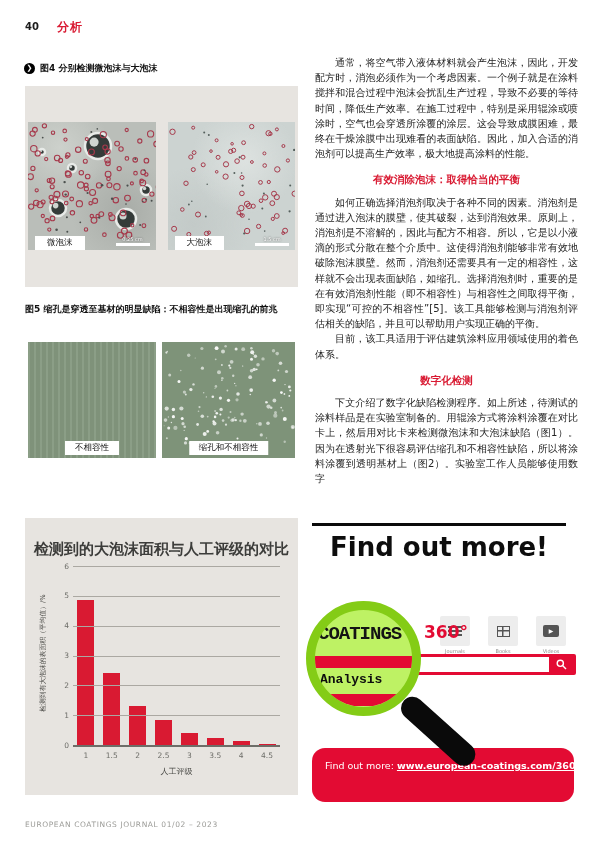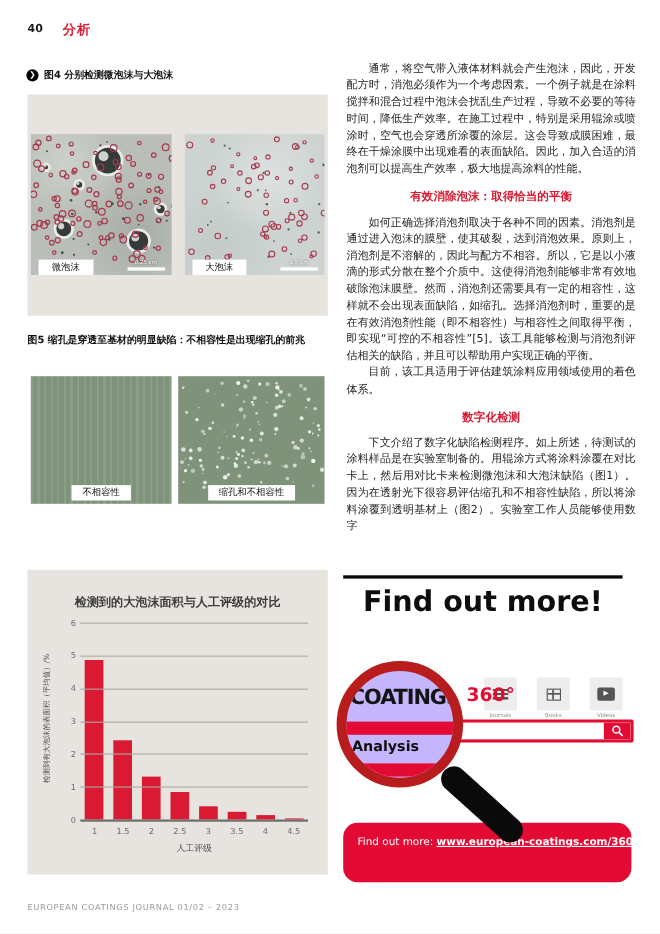--- a/index.html
+++ b/index.html
@@ -33,21 +33,21 @@
   .scalebar .bar{height:3px;background:#fff;width:34px;margin:1px auto 0;}
   
   .green{position:absolute;top:342px;height:116px;overflow:hidden;}
   .green-left{left:28px;width:128px;background:repeating-linear-gradient(90deg,rgba(255,255,255,.06) 0 2px,rgba(0,0,0,.04) 2px 6px),#84987f;}
   .green-right{left:162px;width:133px;background:#7e9379;}
   .green svg{position:absolute;inset:0;}
   .green-label{position:absolute;bottom:3px;left:50%;transform:translateX(-50%);background:#fff;font-size:8.5px;
                padding:1px 10px;white-space:nowrap;color:#111;z-index:2;}
   
   .chartbox{position:absolute;left:25px;top:518px;width:273px;height:277px;background:var(--figbg);}
-  .chart-title{position:absolute;top:22px;left:0;width:100%;text-align:center;font-size:11px;font-weight:bold;color:#3c3c3a;}
+  .chart-title{position:absolute;top:22px;left:0;width:100%;text-align:center;font-size:15px;font-weight:bold;color:#3c3c3a;}
   .plot{position:absolute;left:48px;top:48px;width:207px;height:179px;}
   .gridline{position:absolute;left:0;right:0;height:1px;background:#aba8a2;}
   .axisline{background:#6d6d68;height:1.5px;}
   .ytick{position:absolute;left:-17px;width:13px;text-align:right;font-size:7.5px;color:#6d6d68;}
   .bars{position:absolute;inset:0;display:flex;align-items:flex-end;justify-content:space-around;}
   .bar{width:17px;background:var(--accent);}
   .xticks{position:absolute;left:48px;top:233px;width:207px;display:flex;justify-content:space-around;}
   .xtick{width:17px;text-align:center;font-size:7.5px;color:#6d6d68;}
   .xlabel{position:absolute;left:48px;top:248px;width:207px;text-align:center;font-size:8px;color:#4a4a46;}
   .ylabel{position:absolute;left:-72px;top:130px;width:179px;text-align:center;font-size:6.8px;color:#4a4a46;
@@ -68,22 +68,22 @@
   .ic-grid{width:13px;height:11px;border:1.5px solid #555;
            background:linear-gradient(#555,#555) 50% 0/1.5px 100% no-repeat,
                       linear-gradient(#555,#555) 0 50%/100% 1.5px no-repeat;}
   .ic-play{width:16px;height:12px;background:#555;border-radius:2px;color:#fff;font-size:6px;line-height:12px;text-align:center;}
   .searchbar{position:absolute;top:131px;left:34px;width:230px;height:21px;border:3px solid var(--adred);
              background:#fff;border-radius:2px;z-index:1;}
   .search-input{position:absolute;inset:0;border:0;outline:0;width:100%;height:100%;font-size:9px;padding:0 26px 0 6px;}
   .search-btn{position:absolute;top:0;right:0;width:24px;height:15px;background:var(--adred);border:0;
               display:flex;align-items:center;justify-content:center;cursor:pointer;}
   .logo-360{position:absolute;top:99px;left:112px;font-size:17px;font-weight:800;color:var(--adred);z-index:1;}
-  .lens{position:absolute;left:-6px;top:78px;width:115px;height:115px;border-radius:50%;border:9px solid #b91c1c;
-        background:#c4b5fd;overflow:hidden;z-index:3;}
+  .lens{position:absolute;left:-6px;top:78px;width:115px;height:115px;border-radius:50%;border:9px solid #84cc16;
+        background:#bef264;overflow:hidden;z-index:3;font-family:Liberation Mono, monospace;}
   .lens-logo{position:absolute;top:13px;left:3px;font-size:19px;font-weight:800;color:#141414;letter-spacing:-1px;white-space:nowrap;}
   .lens-stripe{position:absolute;left:-10px;right:-10px;height:12px;background:var(--adred);}
   .s1{top:46px;} .s2{top:84px;}
   .lens-analysis{position:absolute;top:62px;left:5px;font-size:13px;font-weight:700;color:#0e0e0e;}
   .handle{position:absolute;left:92px;top:166px;width:92px;height:23px;background:#0a0a0a;border-radius:12px;
           transform:rotate(42deg);transform-origin:left center;z-index:2;}
   .results{position:absolute;left:0;top:225px;width:262px;height:54px;background:var(--adred);border-radius:13px;
            color:#fff;padding:9px 13px;z-index:1;}
   .r1{display:flex;align-items:baseline;gap:5px;white-space:nowrap;}
   .r-count{font-size:17px;font-weight:800;}

